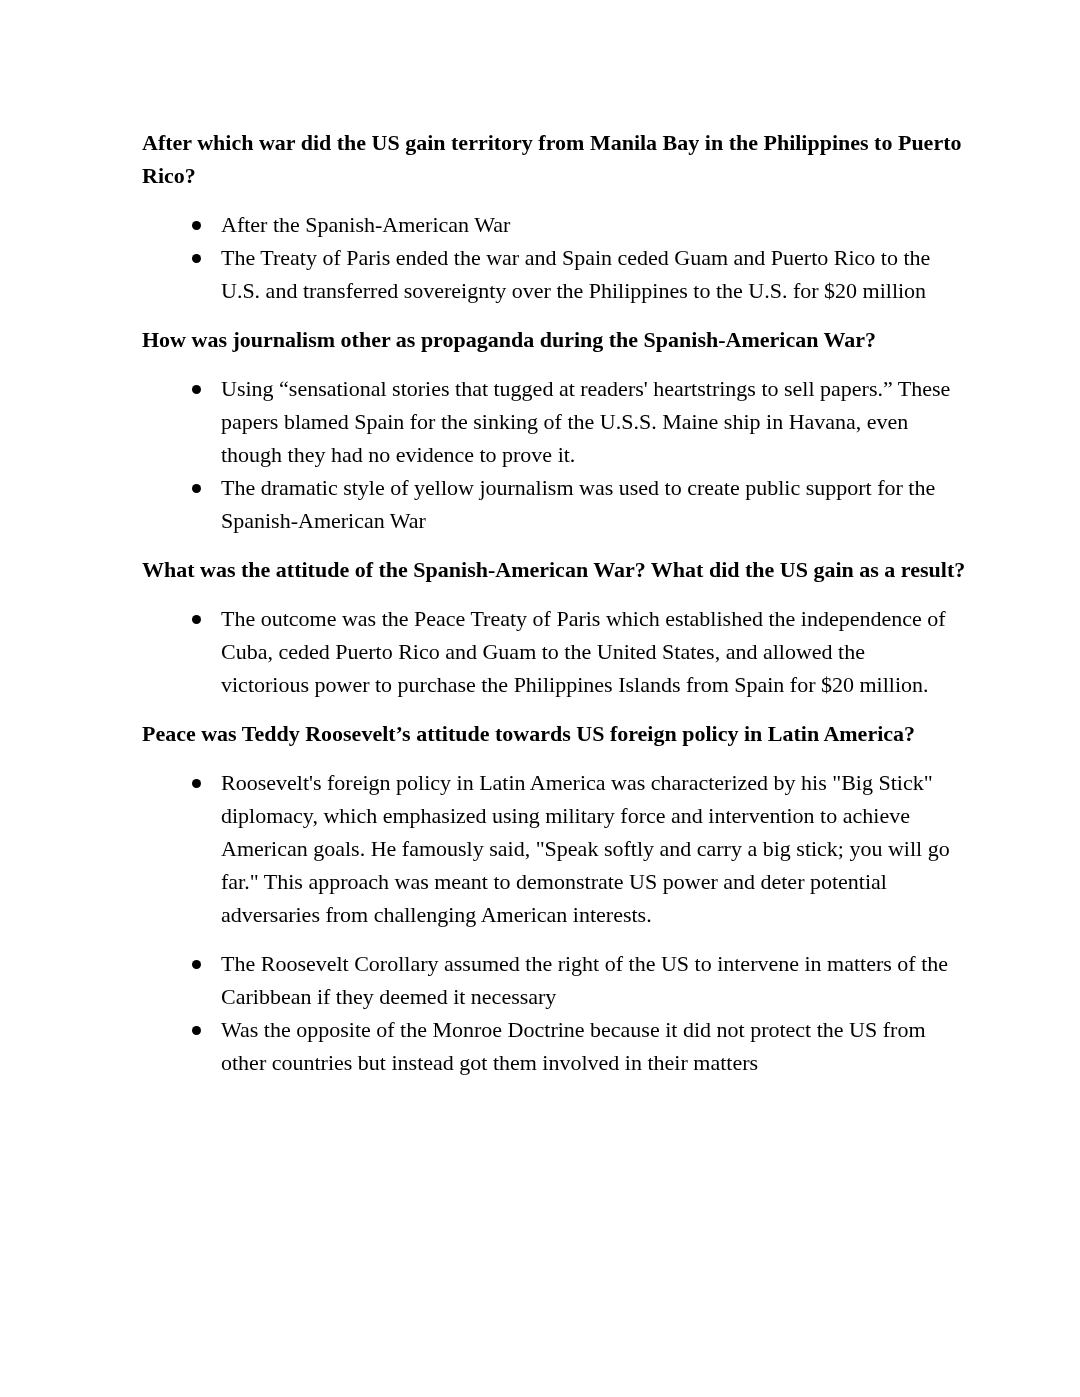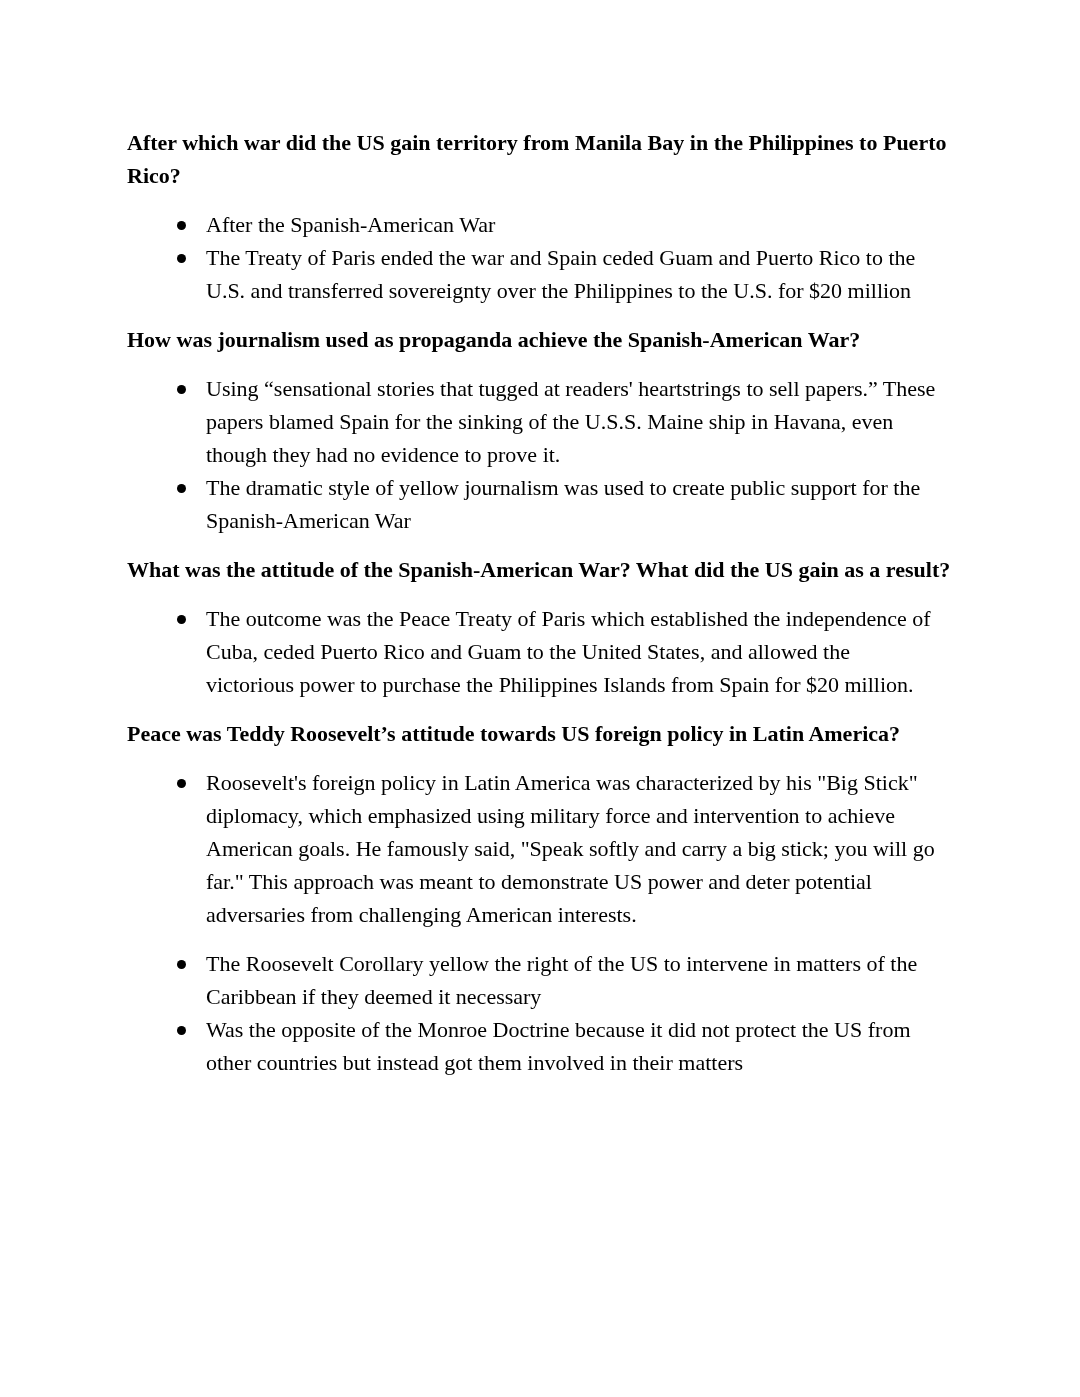--- a/index.html
+++ b/index.html
@@ -10,21 +10,21 @@
   }
   .page {
     position: relative;
     width: 1080px;
     height: 1397px;
     background: #ffffff;
     overflow: hidden;
   }
   .content {
     position: absolute;
-    left: 127px;
+    left: 142px;
     top: 126px;
     width: 827px;
     color: #000000;
     font-size: 22px;
     line-height: 33px;
   }
   .question {
     margin: 0;
     font-size: 22px;
     font-weight: bold;
@@ -65,21 +65,21 @@
           <span>After the Spanish-American War</span>
         </li>
         <li>
           <span class="bullet-dot"></span>
           <span>The Treaty of Paris ended the war and Spain ceded Guam and Puerto Rico to the U.S. and transferred sovereignty over the Philippines to the U.S. for $20 million</span>
         </li>
       </ul>
     </section>
 
     <section>
-      <h2 class="question">How was journalism used as propaganda achieve the Spanish-American War?</h2>
+      <h2 class="question">How was journalism other as propaganda during the Spanish-American War?</h2>
       <ul class="answers">
         <li>
           <span class="bullet-dot"></span>
           <span>Using “sensational stories that tugged at readers' heartstrings to sell papers.” These papers blamed Spain for the sinking of the U.S.S. Maine ship in Havana, even though they had no evidence to prove it.</span>
         </li>
         <li>
           <span class="bullet-dot"></span>
           <span>The dramatic style of yellow journalism was used to create public support for the Spanish-American War</span>
         </li>
       </ul>
@@ -102,21 +102,21 @@
           <span class="bullet-dot"></span>
           <span>Roosevelt's foreign policy in Latin America was characterized by his "Big Stick" diplomacy, which emphasized using military force and intervention to achieve American goals. He famously said, "Speak softly and carry a big stick; you will go far." This approach was meant to demonstrate US power and deter potential adversaries from challenging American interests.</span>
         </li>
       </ul>
     </section>
 
     <section>
       <ul class="answers">
         <li>
           <span class="bullet-dot"></span>
-          <span>The Roosevelt Corollary yellow the right of the US to intervene in matters of the Caribbean if they deemed it necessary</span>
+          <span>The Roosevelt Corollary assumed the right of the US to intervene in matters of the Caribbean if they deemed it necessary</span>
         </li>
         <li>
           <span class="bullet-dot"></span>
           <span>Was the opposite of the Monroe Doctrine because it did not protect the US from other countries but instead got them involved in their matters</span>
         </li>
       </ul>
     </section>
 
   </div>
 </div>

